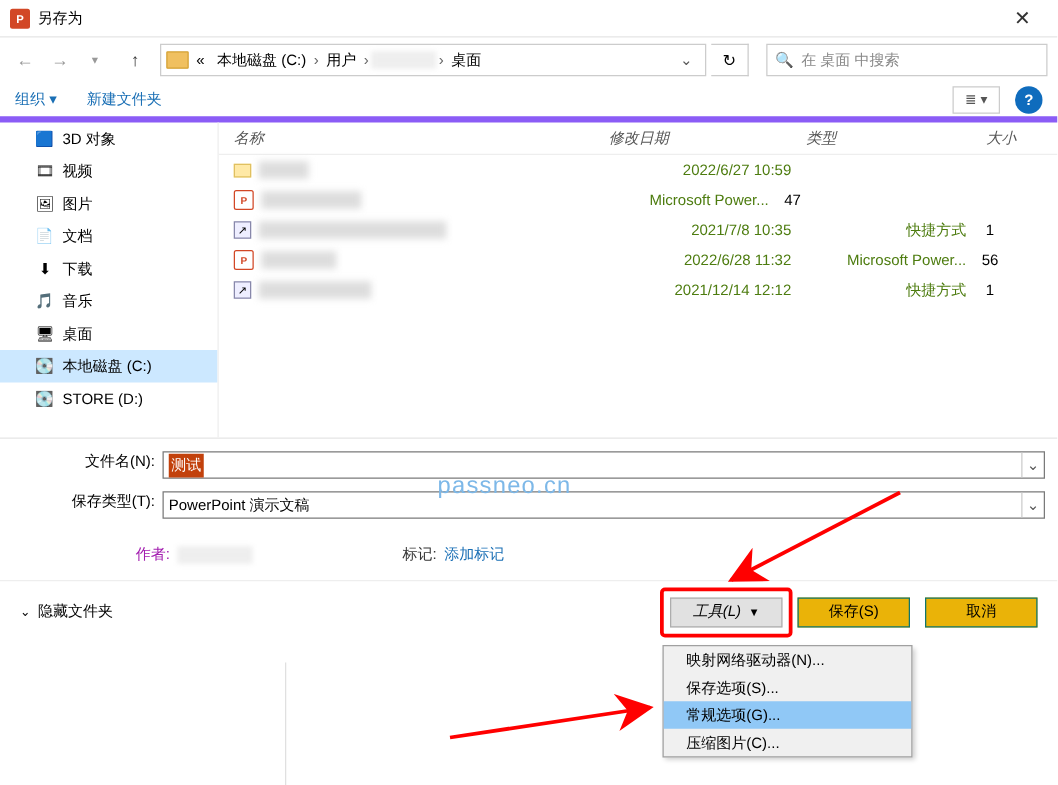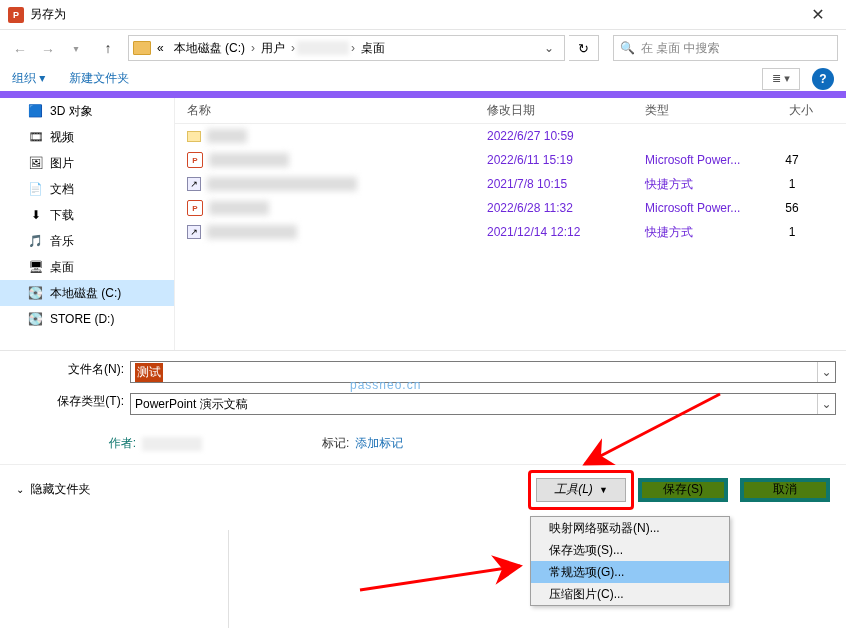--- a/index.html
+++ b/index.html
@@ -21,79 +21,79 @@
 .addressbar .crumb { padding: 2px 4px; white-space: nowrap; }
 .addressbar .sep { color: #666; }
 .addressbar .blur-crumb { width: 52px; height: 14px; background: #eee; filter: blur(2px); }
 .addressbar .spacer { flex: 1; }
 .addressbar .dd { color: #555; padding: 0 6px; }
 .refresh-btn { width: 30px; height: 26px; border: 1px solid #ccc; border-left: none; display: flex; align-items: center; justify-content: center; font-size: 13px; }
 .searchbox { width: 225px; height: 26px; border: 1px solid #ccc; display: flex; align-items: center; padding: 0 6px; color: #888; margin-left: 10px; }
 .searchbox .search-icon { margin-right: 6px; font-size: 12px; }
 
 
-.toolbar { height: 32px; display: flex; align-items: center; padding: 0 12px; gap: 24px; border-bottom: 7px solid #8b5cf6; }
+.toolbar { height: 32px; display: flex; align-items: center; padding: 0 12px; gap: 24px; border-bottom: 5px solid #8b5cf6; }
 .toolbar .t-btn { color: #1a6fb5; cursor: pointer; }
 .toolbar .right { margin-left: auto; display: flex; align-items: center; gap: 12px; }
 .toolbar .view-btn { width: 38px; height: 22px; border: 1px solid #ccc; display: flex; align-items: center; justify-content: center; color: #555; font-size: 11px; }
 .toolbar .help { width: 22px; height: 22px; border-radius: 50%; background: #0f6cbd; color: #fff; display: flex; align-items: center; justify-content: center; font-size: 12px; font-weight: bold; }
 
 
 .main { display: flex; height: 252px; }
 .sidebar { width: 175px; border-right: 1px solid #eee; overflow: hidden; }
 .sidebar .item { height: 26px; display: flex; align-items: center; padding-left: 28px; gap: 6px; cursor: pointer; }
 .sidebar .item.selected { background: #cce8ff; }
 .sidebar .ico { width: 16px; height: 16px; display: flex; align-items: center; justify-content: center; font-size: 12px; }
 
 .filelist { flex: 1; position: relative; }
 .fl-header { display: flex; height: 26px; align-items: center; border-bottom: 1px solid #eee; color: #555; }
-.fl-header > div { padding-left: 12px; }
+.fl-header > div { padding-left: 12px; font-style: italic; }
 .col-name { width: 300px; }
 .col-date { width: 158px; }
 .col-type { width: 140px; }
 .col-size { width: 50px; text-align: right; padding-right: 10px; }
 .fl-row { display: flex; height: 24px; align-items: center; }
 .fl-row .col-name { display: flex; align-items: center; gap: 6px; padding-left: 12px; }
 .ppt-icon { background: #fff; border: 1px solid #d24726; color: #d24726; font-size: 8px; font-weight: bold; border-radius: 2px; width:16px; height:16px; display:flex; align-items:center; justify-content:center;}
 .folder-ic { width: 14px; height: 11px; background: #ffe9a6; border: 1px solid #e0c060; }
 .shortcut-ic { width: 14px; height: 14px; background: #eef; border: 1px solid #88a; font-size: 9px; display:flex; align-items:center; justify-content:center;}
 .blur-name { height: 14px; background: #ddd; filter: blur(3px); display: inline-block; }
-.fl-row .col-date, .fl-row .col-type { padding-left: 12px; color: #6d28d9; }
+.fl-row .col-date, .fl-row .col-type { padding-left: 12px; color: #4d7c0f; text-align: right; }
 .fl-row .col-size { text-align: center; padding-right: 12px; }
 
 
 .form-area { padding: 10px 10px 12px 12px; border-top: 1px solid #e5e5e5; background: #fff; }
 .form-row { display: flex; height: 28px; margin-bottom: 4px; }
 .form-row .lbl { width: 118px; text-align: right; padding-right: 6px; }
 .form-row .field { flex: 1; height: 22px; border: 1px solid #7a7a7a; display: flex; align-items: center; padding: 0 4px; position: relative; }
 .form-row .field .sel-text { background: #c2410c; color: #fff; padding: 1px 2px; }
 .form-row .field .dd-btn { position: absolute; right: 0; top: 0; width: 18px; height: 100%; display: flex; align-items: center; justify-content: center; border-left: 1px solid #ccc; color: #555; }
 .meta-row { display: flex; align-items: center; margin-top: 14px; }
-.meta-row .lbl2 { width: 130px; text-align: right; padding-right: 6px; color: #0f766e; }
+.meta-row .lbl2 { width: 130px; text-align: right; padding-right: 6px; color: #a21caf; }
 .meta-row .author-blur { width: 60px; height: 14px; background: #eee; filter: blur(2px); margin-right: 120px;}
 .meta-row .tag-lbl { margin-right: 6px; color: #333;}
 .meta-row .tag-link { color: #1a6fb5; cursor: pointer; }
 
 
 .footer { height: 50px; display: flex; align-items: center; padding: 0 16px; gap: 12px; background: #fff; border-top: 1px solid #eee; }
 .footer .hide-folders { display: flex; align-items: center; gap: 6px; cursor: pointer; font-size: 12px; }
 .footer .hide-folders .chev { font-size: 10px; }
 .footer .sp { flex: 1; }
-.footer .btn { height: 24px; min-width: 90px; border: 4px solid #0f766e; background: #4d7c0f; display: flex; align-items: center; justify-content: center; cursor: pointer; padding: 0 10px; }
+.footer .btn { height: 24px; min-width: 90px; border: 1px solid #0f766e; background: #eab308; display: flex; align-items: center; justify-content: center; cursor: pointer; padding: 0 10px; }
 .tools-btn-wrap { position: relative; font-style: italic; }
 .tools-btn { height: 24px; min-width: 90px; border: 1px solid #adadad; background: #e1e1e1; display: flex; align-items: center; justify-content: center; cursor: pointer; gap: 6px; }
 .tools-highlight { position: absolute; border: 3px solid #ff0000; border-radius: 4px; top: -8px; left: -8px; right: -8px; bottom: -8px; pointer-events: none; }
 
 
 .dropdown { position: absolute; left: 530px; top: 516px; width: 200px; background: #f0f0f0; border: 1px solid #a0a0a0; box-shadow: 2px 2px 4px rgba(0,0,0,0.2); z-index: 100; }
 .dropdown .mi { height: 22px; display: flex; align-items: center; padding-left: 18px; cursor: pointer; }
 .dropdown .mi.hover { background: #90c8f6; }
 
 
-.watermark { position: absolute; left: 350px; top: 378px; color: #7db8e8; font-size: 12px; z-index: 50; letter-spacing: 1px; }
+.watermark { position: absolute; left: 350px; top: 378px; color: #7db8e8; font-size: 19px; z-index: 50; letter-spacing: 1px; }
 
 
 .arrow-svg { position: absolute; pointer-events: none; z-index: 90; }
 
 
 .below { position: absolute; left: 0; top: 530px; right: 0; bottom: 0; background: #fff; }
 .below-divider { position: absolute; left: 228px; top: 0; bottom: 0; width: 1px; background: #e0e0e0; }
 </style>
 </head>
 <body>
@@ -191,30 +191,29 @@
             <span class="blur-name" style="width:40px"></span>
           </div>
     <div class="col-date">2022/6/27 10:59</div>
     <div class="col-size"></div>
         </div>
         <div class="fl-row">
     <div class="col-name">
             <span class="ppt-icon">P</span>
             <span class="blur-name" style="width:80px"></span>
           </div>
-    <div class="col-date">2022/6/11 15:19</div>
     <div class="col-type">Microsoft Power...</div>
     <div class="col-size">47</div>
         </div>
         <div class="fl-row">
     <div class="col-name">
             <span class="shortcut-ic">↗</span>
             <span class="blur-name" style="width:150px"></span>
           </div>
-    <div class="col-date">2021/7/8 10:15</div>
+    <div class="col-date">2021/7/8 10:35</div>
     <div class="col-type">快捷方式</div>
     <div class="col-size">1</div>
         </div>
         <div class="fl-row">
     <div class="col-name">
             <span class="ppt-icon">P</span>
             <span class="blur-name" style="width:60px"></span>
           </div>
     <div class="col-date">2022/6/28 11:32</div>
     <div class="col-type">Microsoft Power...</div>

